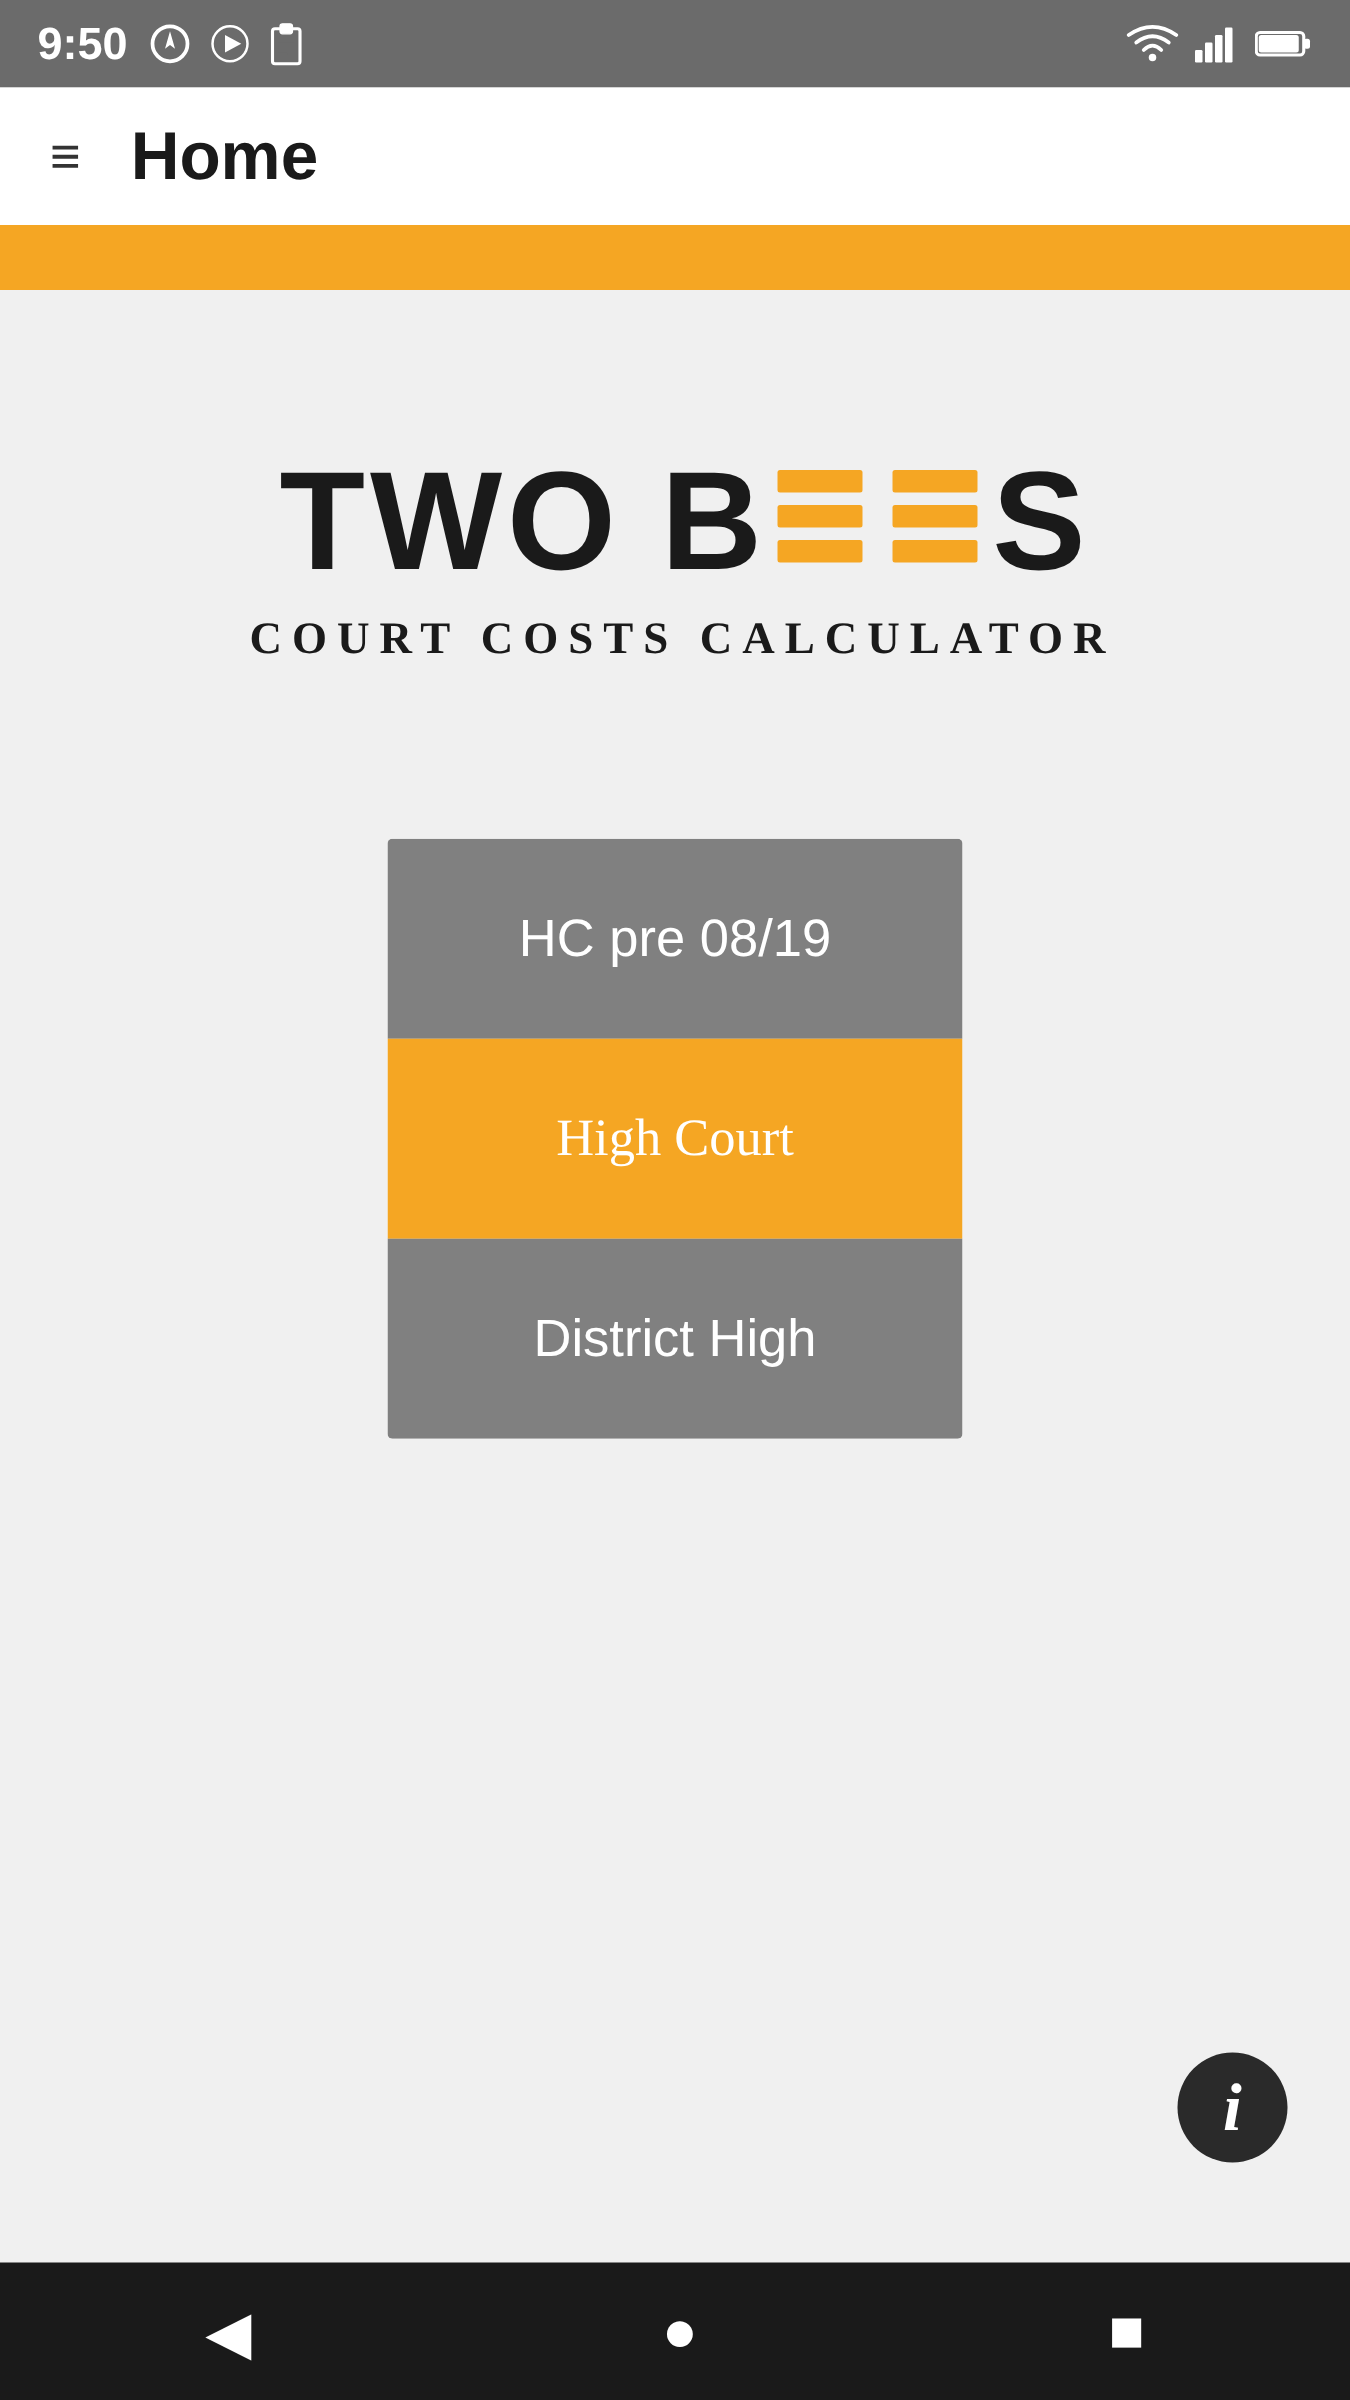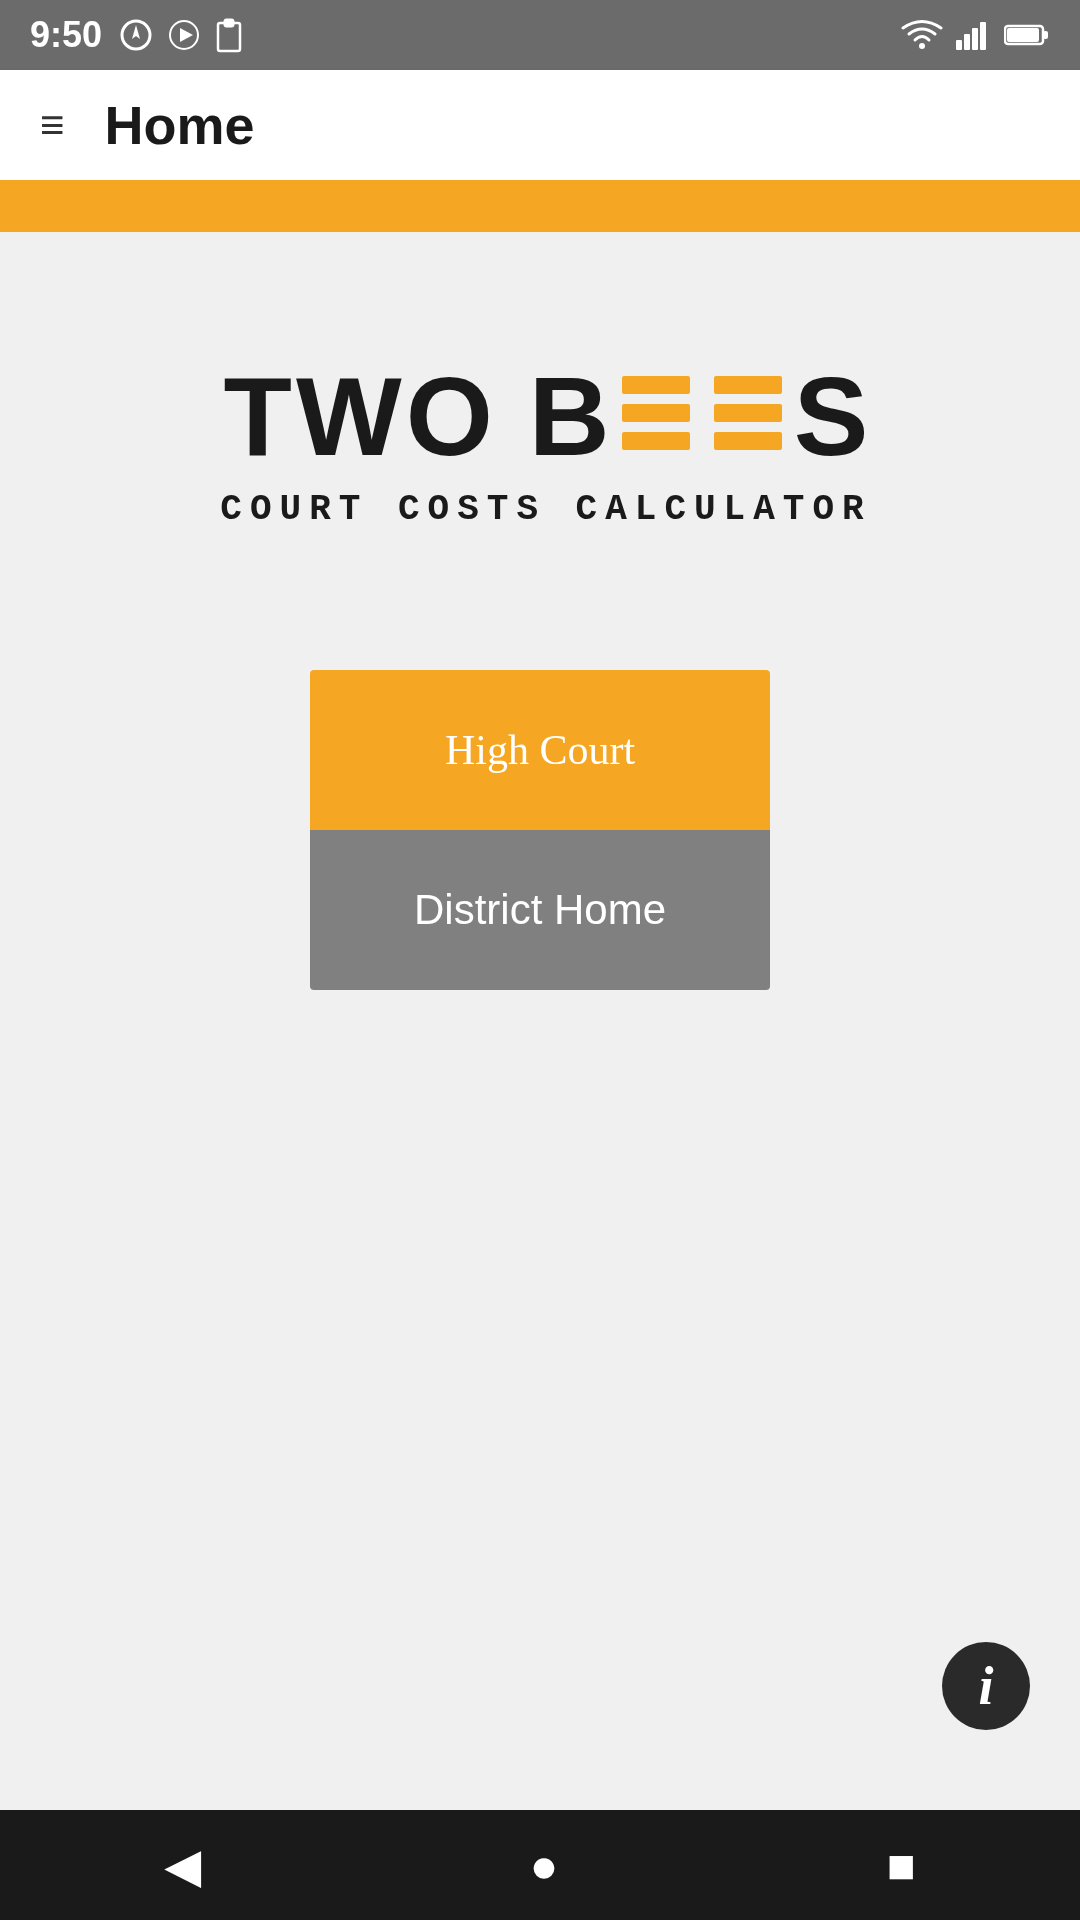--- a/index.html
+++ b/index.html
@@ -135,21 +135,21 @@
       height: 18px;
       background: #f5a623;
       border-radius: 2px;
     }
     .logo-subtitle {
       font-size: 36px;
       font-weight: bold;
       color: #1a1a1a;
       letter-spacing: 8px;
       margin-top: 8px;
-      font-family: Liberation Mono, monospace;
+      font-family: Liberation Serif, serif;
     }
 
     
     .button-group {
       display: flex;
       flex-direction: column;
       width: 460px;
       overflow: hidden;
       border-radius: 4px;
     }
@@ -288,22 +288,23 @@
           <div class="logo-line"></div>
           <div class="logo-line"></div>
         </div>
         <span class="logo-b">S</span>
       </div>
     </div>
     <div class="logo-subtitle">COURT COSTS CALCULATOR</div>
   </div>
 
   <div class="button-group">
+    <button class="btn btn-gray">HC pre 08/19</button>
     <button class="btn btn-orange">High Court</button>
-    <button class="btn btn-gray">District Home</button>
+    <button class="btn btn-gray">District High</button>
   </div>
 
   <div class="info-button">
     <span class="info-icon">i</span>
   </div>
 
 </div>
 
 <div class="bottom-nav">
   <span class="nav-icon">◀</span>

